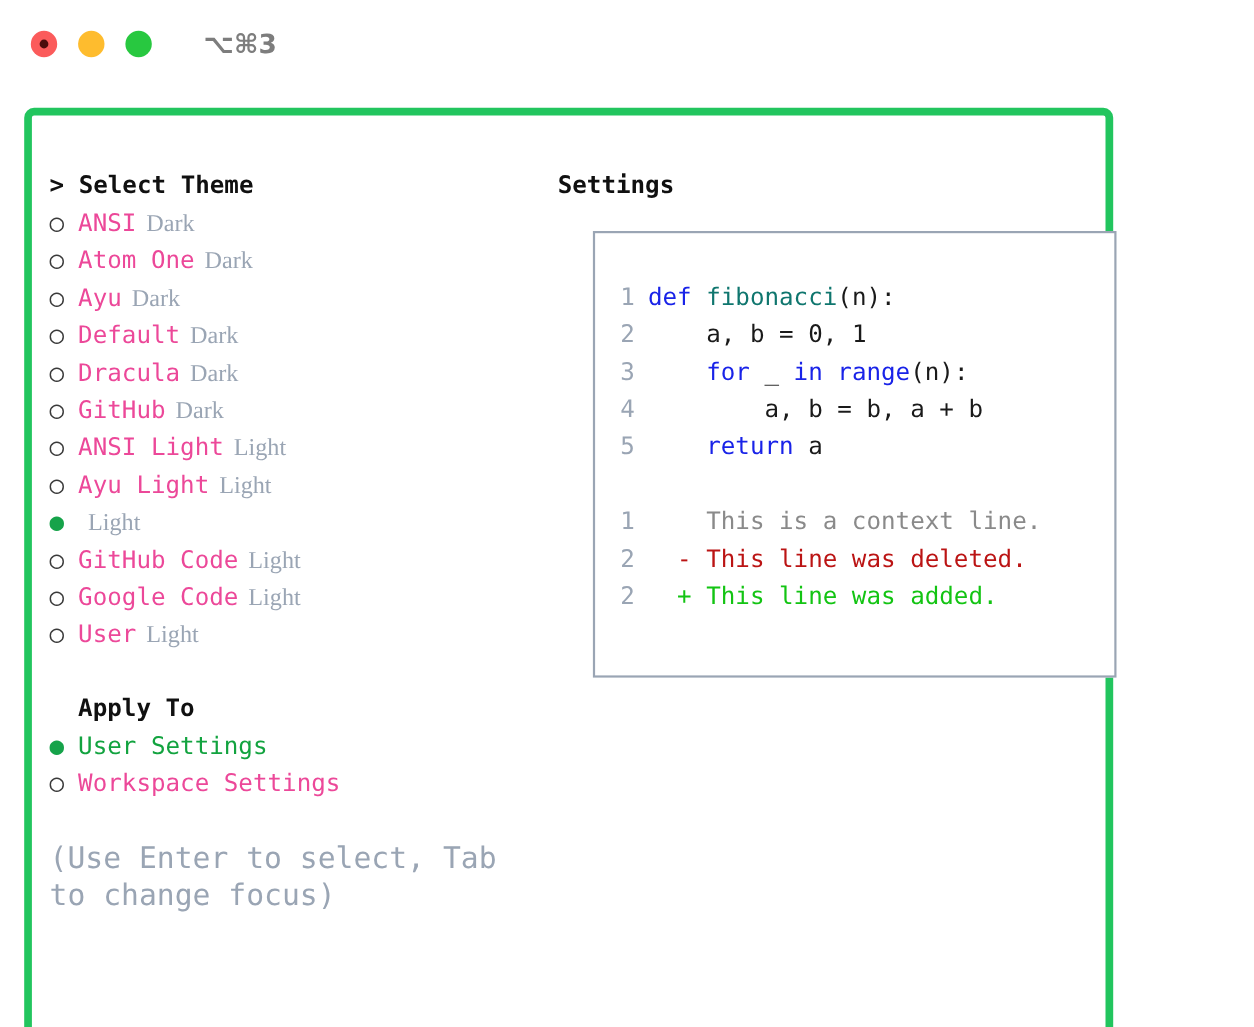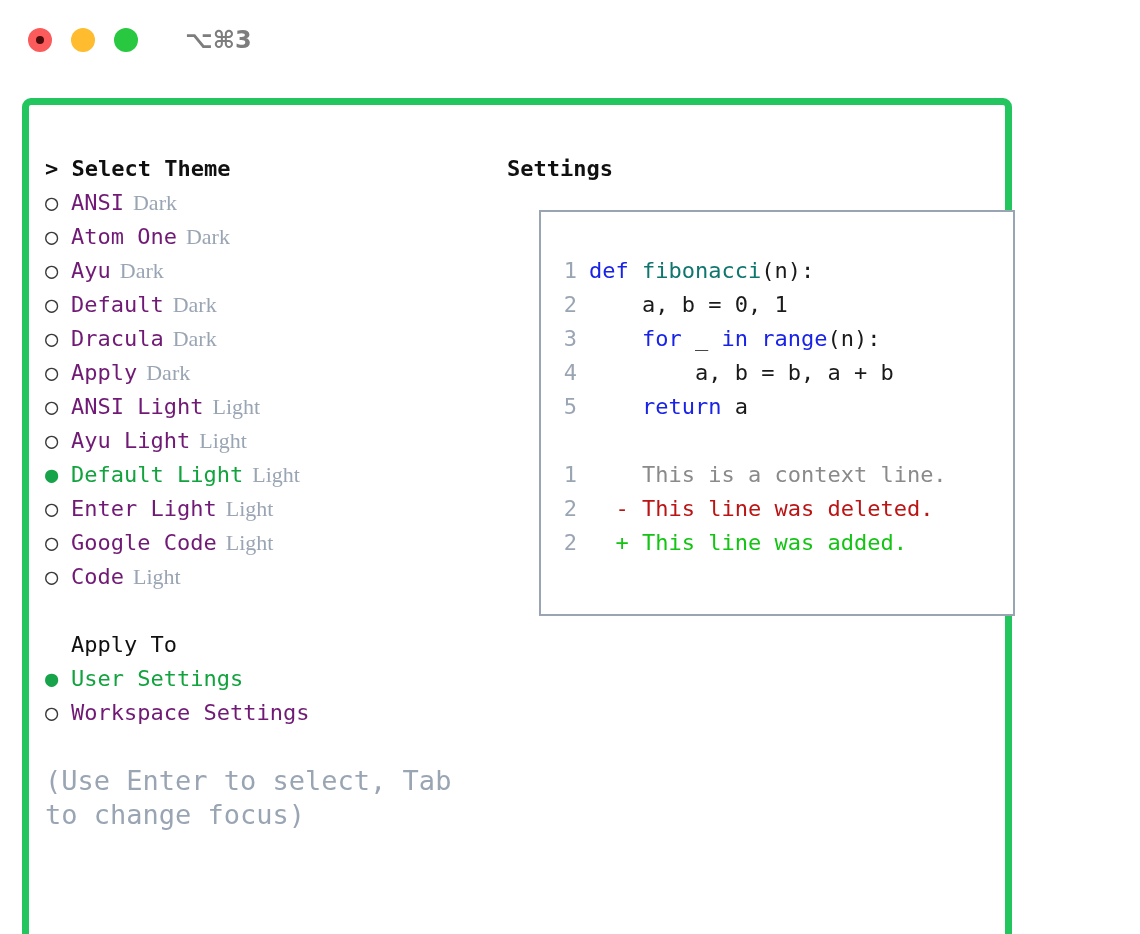--- a/index.html
+++ b/index.html
@@ -120,32 +120,32 @@
   }
   .bullet {
     width: 26px;
     flex: 0 0 26px;
     color: #3a3a3a;
     font-size: 22px;
     display: inline-block;
   }
   .row.selected .bullet { color: #16a34a; }
   .row.selected .label  { color: #12a33f; }
-  .label { color: #701a75; }
+  .label { color: #ec4899; }
   .tag {
     color: #9aa5b4;
     margin-left: 9px;
     font-family: Liberation Serif, serif;
   }
 
   .spacer-row { height: 34px; }
 
   .section-heading {
     font-size: 22px;
-    font-weight: normal;
+    font-weight: bold;
     color: #101010;
     line-height: 34px;
     padding-left: 26px;
     white-space: pre;
   }
 
   .hint {
     margin-top: 34px;
     font-size: 27px;
     line-height: 34px;
@@ -207,27 +207,27 @@
     <div class="left-col">
 
       <div class="panel-heading"><span class="prompt-caret">&gt;</span> <span>Select Theme</span></div>
 
       <ul class="list" id="theme-list">
           <li class="row"><span class="bullet">○</span><span class="label">ANSI</span><span class="tag">Dark</span></li>
           <li class="row"><span class="bullet">○</span><span class="label">Atom One</span><span class="tag">Dark</span></li>
           <li class="row"><span class="bullet">○</span><span class="label">Ayu</span><span class="tag">Dark</span></li>
           <li class="row"><span class="bullet">○</span><span class="label">Default</span><span class="tag">Dark</span></li>
           <li class="row"><span class="bullet">○</span><span class="label">Dracula</span><span class="tag">Dark</span></li>
-          <li class="row"><span class="bullet">○</span><span class="label">Apply</span><span class="tag">Dark</span></li>
+          <li class="row"><span class="bullet">○</span><span class="label">GitHub</span><span class="tag">Dark</span></li>
           <li class="row"><span class="bullet">○</span><span class="label">ANSI Light</span><span class="tag">Light</span></li>
           <li class="row"><span class="bullet">○</span><span class="label">Ayu Light</span><span class="tag">Light</span></li>
-          <li class="row selected"><span class="bullet">●</span><span class="label">Default Light</span><span class="tag">Light</span></li>
-          <li class="row"><span class="bullet">○</span><span class="label">Enter Light</span><span class="tag">Light</span></li>
+          <li class="row selected"><span class="bullet">●</span><span class="tag">Light</span></li>
+          <li class="row"><span class="bullet">○</span><span class="label">GitHub Code</span><span class="tag">Light</span></li>
           <li class="row"><span class="bullet">○</span><span class="label">Google Code</span><span class="tag">Light</span></li>
-          <li class="row"><span class="bullet">○</span><span class="label">Code</span><span class="tag">Light</span></li>
+          <li class="row"><span class="bullet">○</span><span class="label">User</span><span class="tag">Light</span></li>
         </ul>
 
       <div class="spacer-row"></div>
 
       <div class="section-heading">Apply To</div>
 
       <ul class="list" id="apply-list">
           <li class="row selected"><span class="bullet">●</span><span class="label">User Settings</span></li>
           <li class="row"><span class="bullet">○</span><span class="label">Workspace Settings</span></li>
         </ul>

